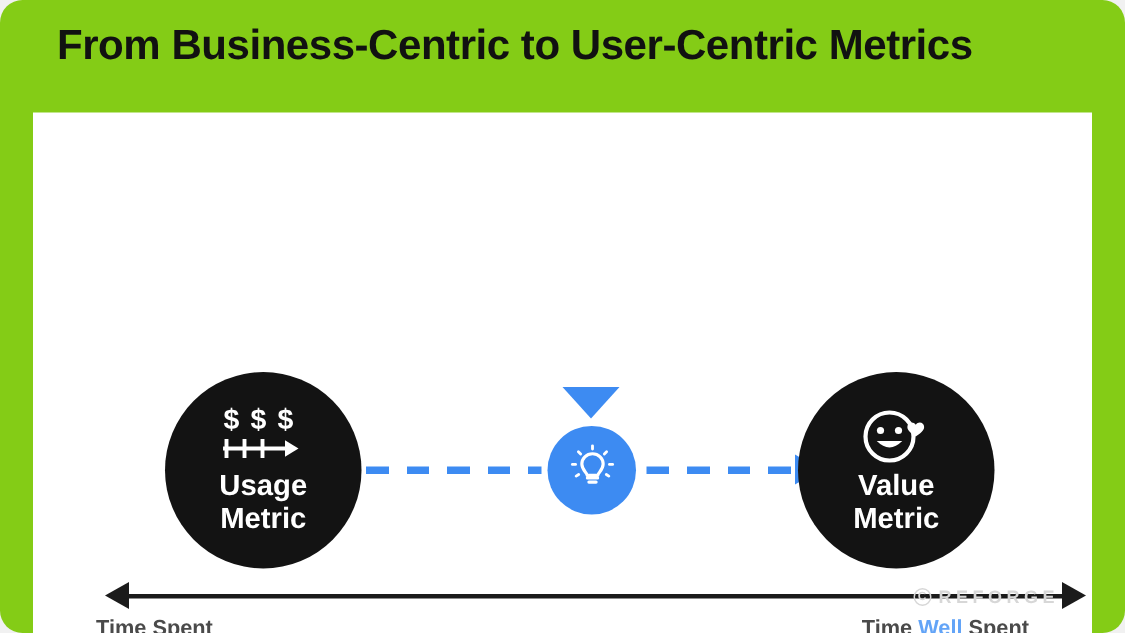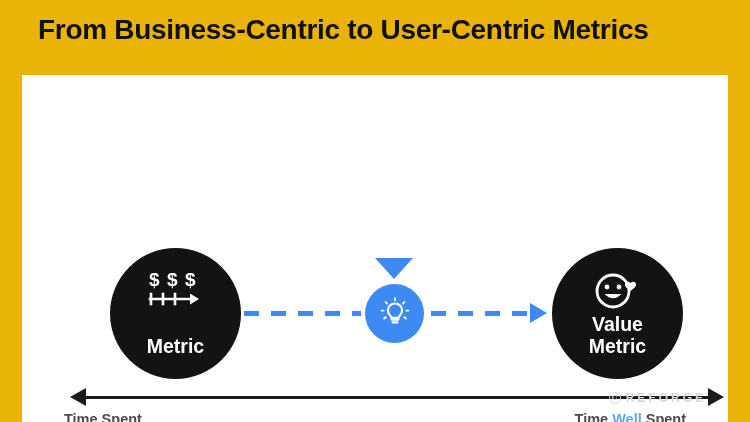--- a/index.html
+++ b/index.html
@@ -2,21 +2,21 @@
 <html><head>
 <meta charset="utf-8">
 <style>
   * { margin:0; padding:0; box-sizing:border-box; }
   html, body {
     width:750px; height:422px;
     background:#f1f1f1;
     font-family:"Liberation Sans", sans-serif;
     overflow:hidden;
   }
-  #stage { position:relative; width:750px; height:422px; background:#eab308; }
+  #stage { position:relative; width:750px; height:422px; background:#84cc16;border-radius:15px; }
 
   
   .title {
     position:absolute; left:38px; top:14px;
     font-size:28px; font-weight:bold; color:#111;
     letter-spacing:-0.3px; white-space:nowrap;
   }
 
   
   .card {
@@ -54,21 +54,21 @@
   .axis-label .hl { color:#63a4f7; }
 
   
   .metric-circle {
     position:absolute; width:131px; height:131px;
     border-radius:50%; background:#131313;
     display:flex; flex-direction:column;
     align-items:center; justify-content:center;
   }
   .metric-circle.left  { left:88px;  top:173px; }
-  .metric-circle.right { left:530px; top:173px; }
+  .metric-circle.right { left:510px; top:173px; }
   .metric-icon { height:42px; display:flex; align-items:center; justify-content:center; margin-bottom:3px; }
   .metric-label {
     color:#ffffff; font-size:19.5px; font-weight:bold;
     line-height:1.12; text-align:center;
   }
 
   
   .dash-seg {
     position:absolute; top:236px; height:5px;
     background-image:repeating-linear-gradient(to right,
@@ -155,21 +155,21 @@
           </g>
           <g stroke="#ffffff" stroke-width="2.6" stroke-linecap="square">
             <line x1="4" y1="30" x2="48" y2="30"></line>
             <line x1="5" y1="25" x2="5" y2="35"></line>
             <line x1="17" y1="25" x2="17" y2="35"></line>
             <line x1="29" y1="25" x2="29" y2="35"></line>
           </g>
           <path d="M44 24.5 L53 30 L44 35.5 Z" fill="#ffffff"></path>
         </svg>
       </div>
-      <div class="metric-label"><br><span>Metric</span></div>
+      <div class="metric-label"><span>Usage</span><br><span>Metric</span></div>
     </div>
 
     <div class="metric-circle right">
       <div class="metric-icon">
         <svg width="52" height="42" viewBox="0 0 52 42" fill="none" xmlns="http://www.w3.org/2000/svg">
           <circle cx="21" cy="22" r="16" stroke="#ffffff" stroke-width="2.8" fill="none"></circle>
           <circle cx="15" cy="18" r="2.4" fill="#ffffff"></circle>
           <circle cx="27" cy="18" r="2.4" fill="#ffffff"></circle>
           <path d="M12.5 25 Q21 33.5 29.5 25 Z" fill="#ffffff"></path>
           <path d="M38.5 14.2 c-1.7-2.6-5.6-1.6-5.6 1.4 0 2.6 3.2 4.7 5.6 6.4 2.4-1.7 5.6-3.8 5.6-6.4 0-3-3.9-4-5.6-1.4 z" fill="#ffffff"></path>

